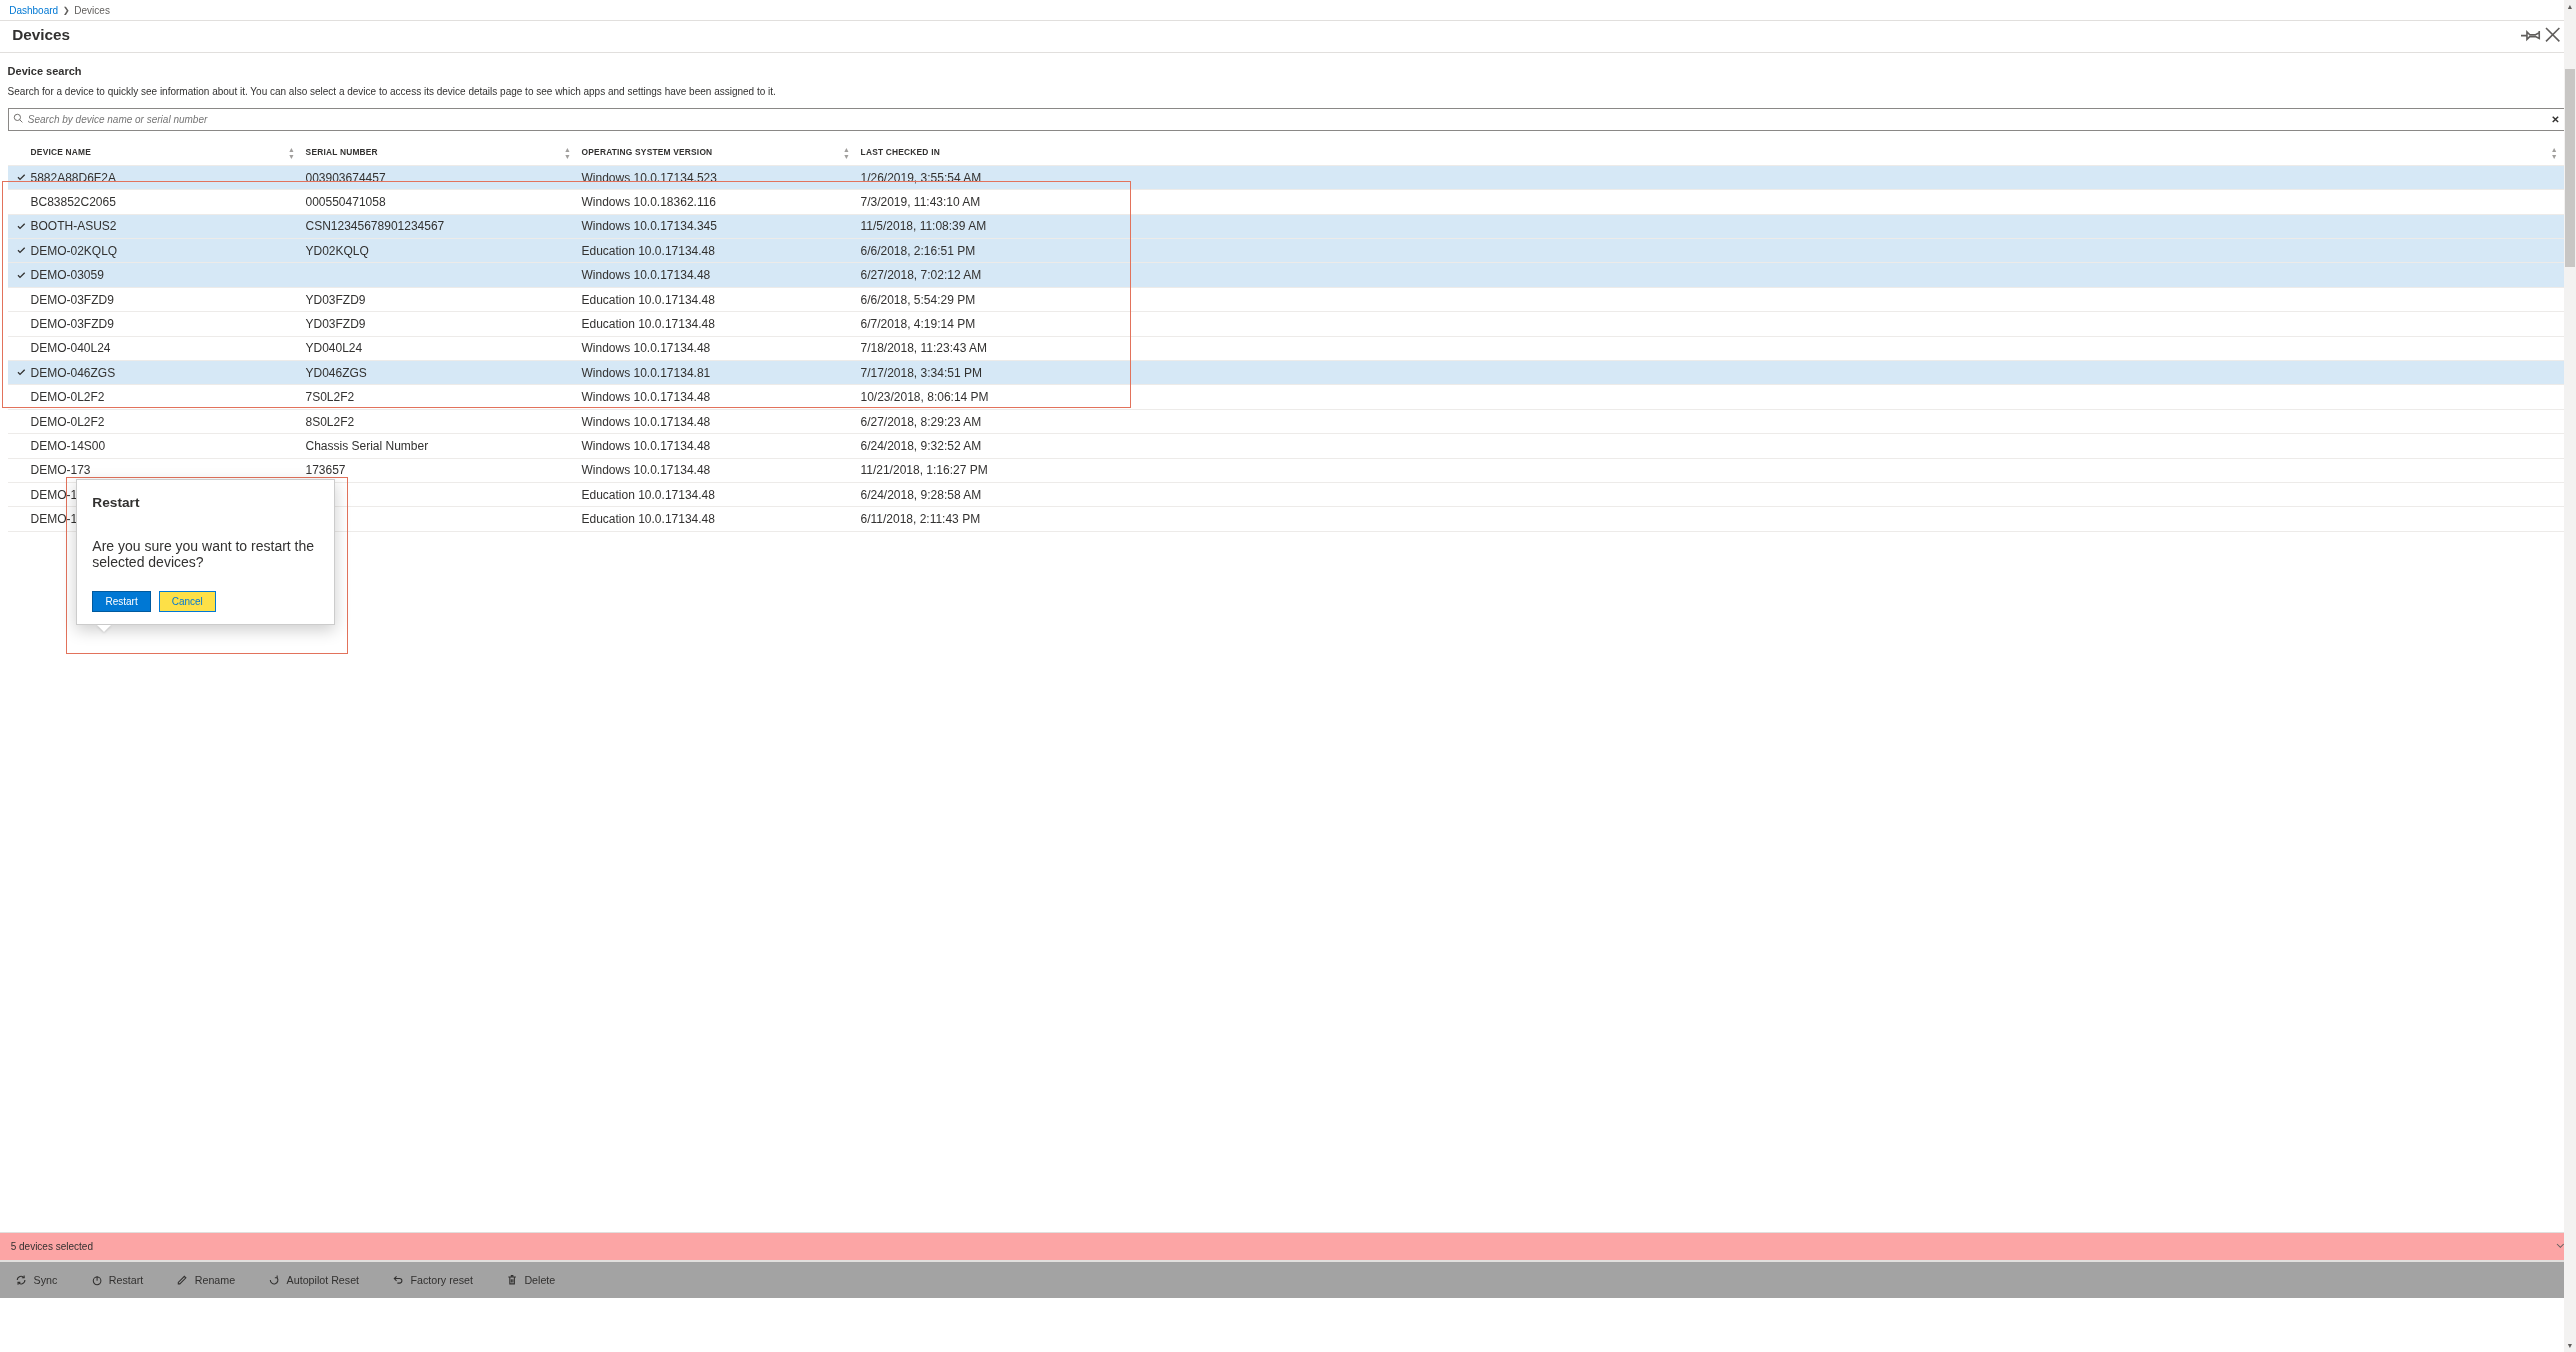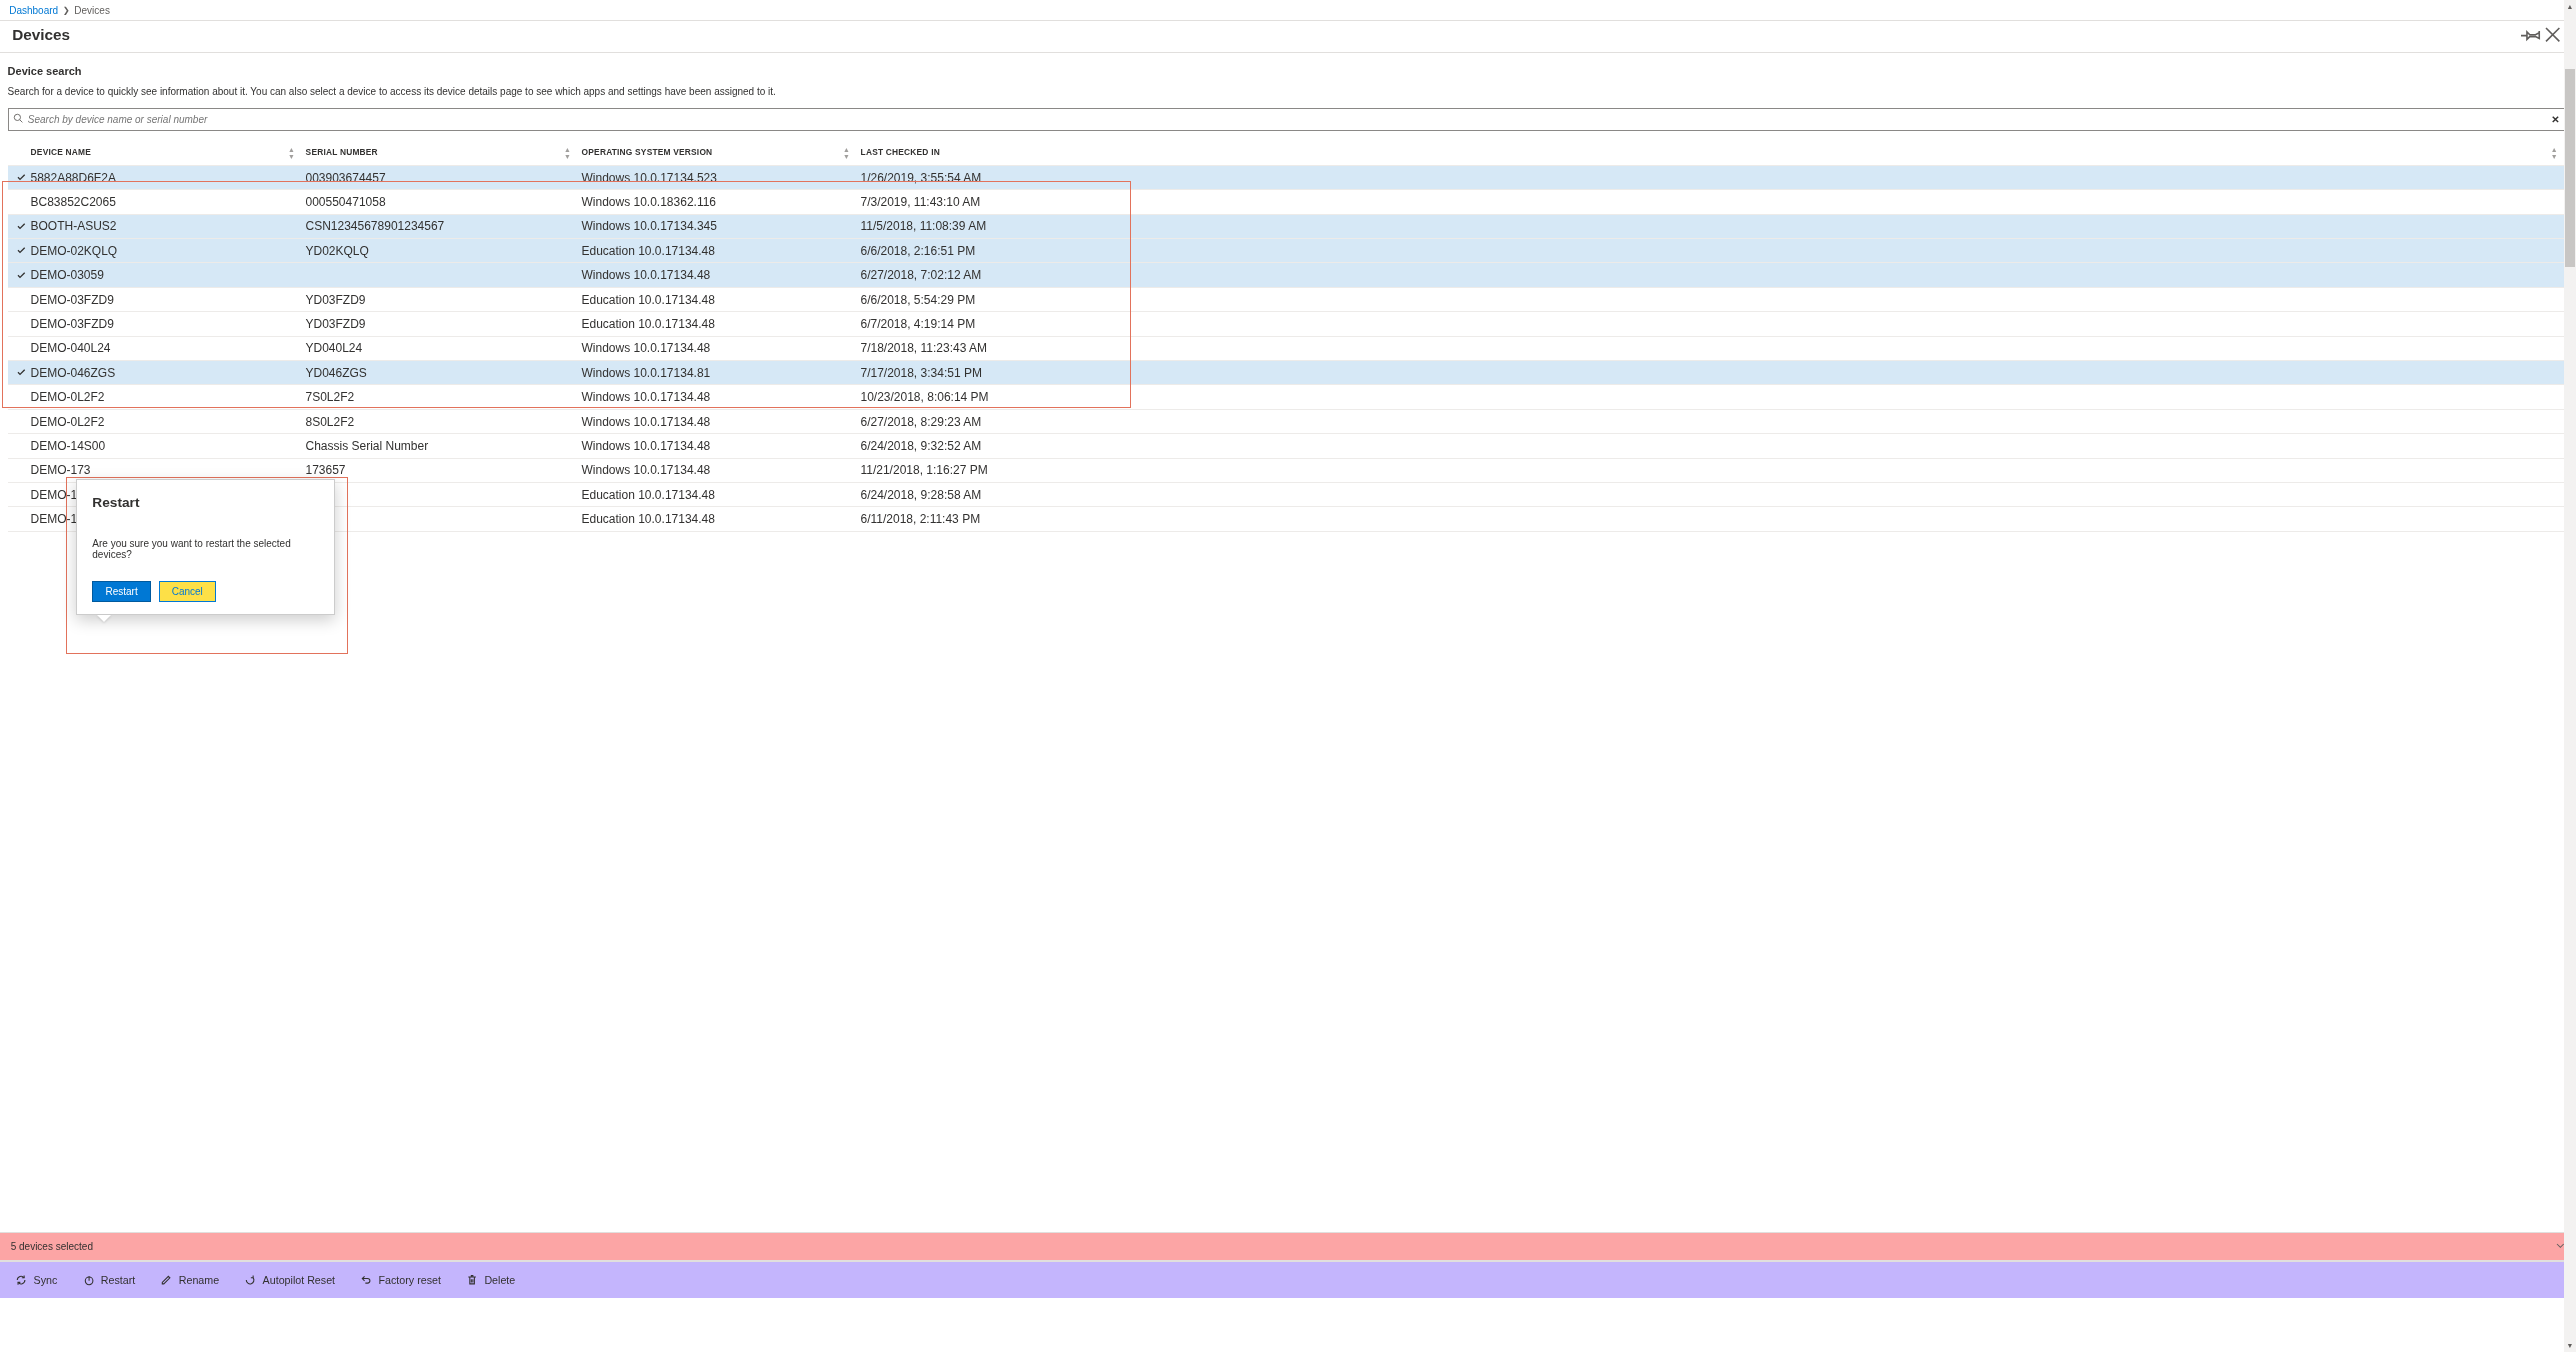--- a/index.html
+++ b/index.html
@@ -98,43 +98,43 @@
     align-items:center;
     padding: 0 10.7px;
     font-size:10px;
     justify-content:space-between;
   }
   .selection-bar .expand { margin-left:auto; }
   .action-bar {
     position: absolute;
     left:0; right:0; bottom:0;
     height: 37px;
-    background:#c4b5fd;
+    background:#a3a3a3;
     border-top:0.8px solid #e1dfdd;
     display:flex;
-    gap: 16px;
+    gap: 24px;
     padding: 0 10.7px;
   }
   .action-btn {
     display:flex; align-items:center; gap:6.1px;
     font-size:10.7px; color:#323130; cursor:pointer;
     padding:3.1px 4.6px;
   }
   .action-btn svg { width:12.2px; height:12.2px; }
   .dialog {
     position:absolute;
     width:259px;
     background:#fff;
     border:0.8px solid #ccc;
     box-shadow: 0 4.6px 15.3px rgba(0,0,0,.2);
     padding: 15.3px 15.3px 12.2px 15.3px;
     z-index: 50;
   }
   .dialog h3 { font-size:13.7px; font-weight:600; margin-bottom:12.2px; }
-  .dialog p { font-size:10px; margin-bottom:21.4px;margin-top:28px; }
+  .dialog p { font-size:14px; margin-bottom:21.4px;margin-top:28px; }
   .dialog .btns { display:flex; gap:7.6px; }
   .btn-primary {
     background:#0078d4; color:#fff; border:1.5px solid #005a9e;
     padding:3.1px 12.2px; font-size:10px; cursor:pointer;
   }
   .btn-secondary {
     background:#fde047; color:#0078d4; border:0.8px solid #0078d4;
     padding:3.8px 12.2px; font-size:10px; cursor:pointer;
   }
   .dialog .caret {

